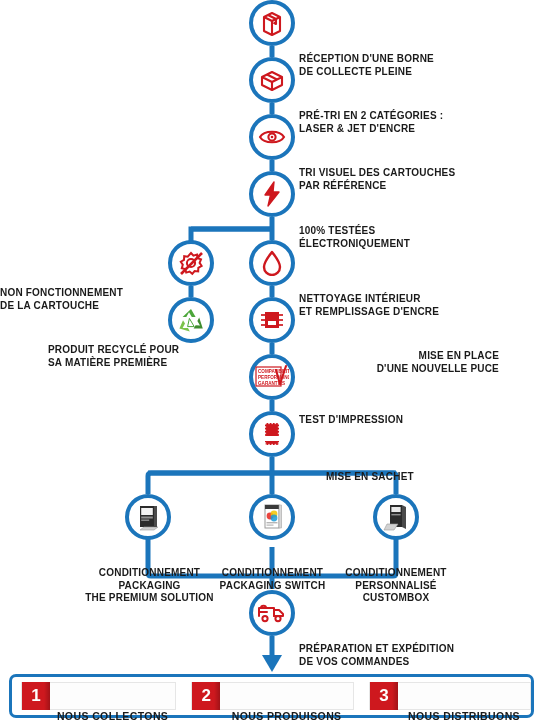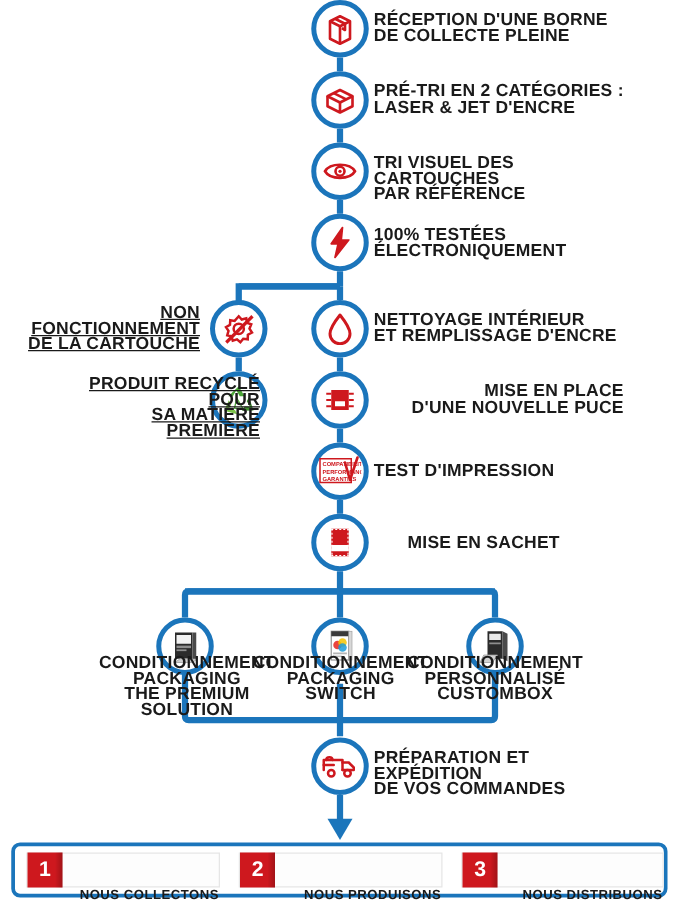--- a/index.html
+++ b/index.html
@@ -24,30 +24,31 @@
     background:#ffffff;
     border:4px solid #1B75BB;
     box-sizing:border-box;
     display:flex;align-items:center;justify-content:center;
   }
   .node svg{display:block;}
 
   
   .lbl{
     position:absolute;
-    font-size:14px;
+    font-size:10px;
     font-weight:bold;
     letter-spacing:.2px;
     line-height:12.6px;
     color:#1a1a1a;
     text-transform:uppercase;
     white-space:pre-line;
+    margin-top:44px;
   }
   .lbl.right{text-align:left;}
-  .lbl.left{text-align:right;text-decoration:underline;}
+  .lbl.left{text-align:left;}
   .lbl.center{text-align:center;}
 
   
   #legend{
     position:absolute;
     left:9px;top:674px;
     width:525px;height:44px;
     border:3px solid #1B75BB;
     border-radius:7px;
     box-sizing:border-box;
@@ -76,21 +77,21 @@
     flex:0 0 28px;
     position:relative;
   }
   .lnum::after{
     content:"";
     position:absolute;right:0;top:0;bottom:0;width:6px;
     background:linear-gradient(to right,rgba(0,0,0,0),rgba(0,0,0,.22));
   }
   .ltxt{
     flex:1;
-    text-align:right;
+    text-align:center;
     font-size:10.5px;
     font-weight:bold;
     letter-spacing:.4px;
     color:#1a1a1a;
     text-transform:uppercase;
     margin-top:40px;
   }
 </style>
 </head>
 <body>

